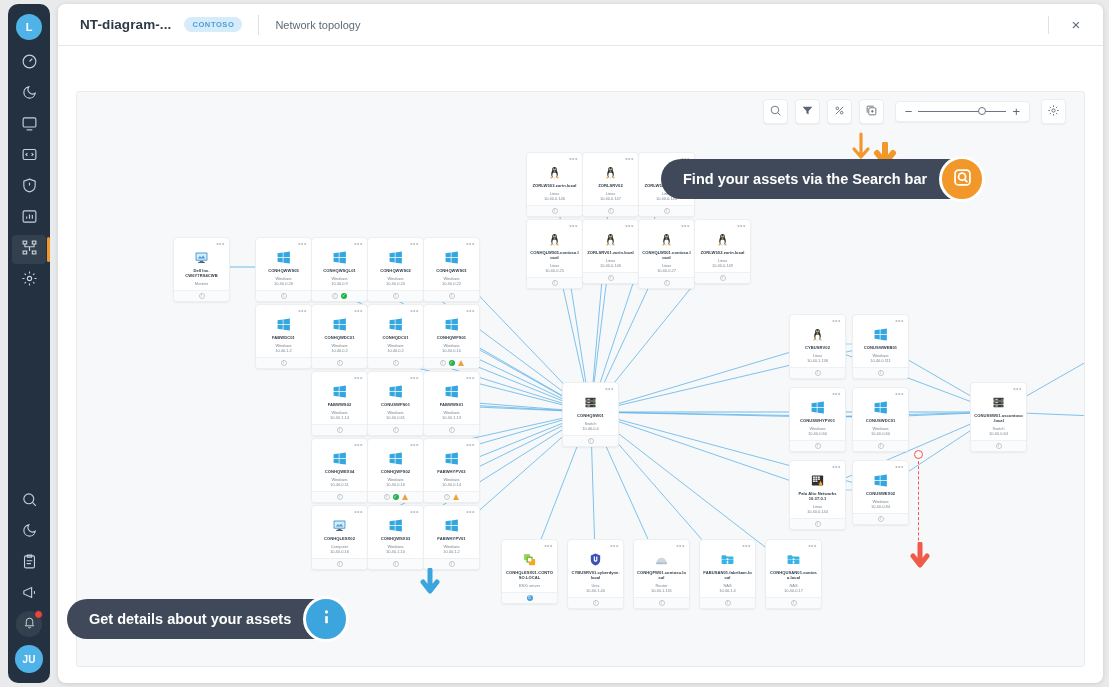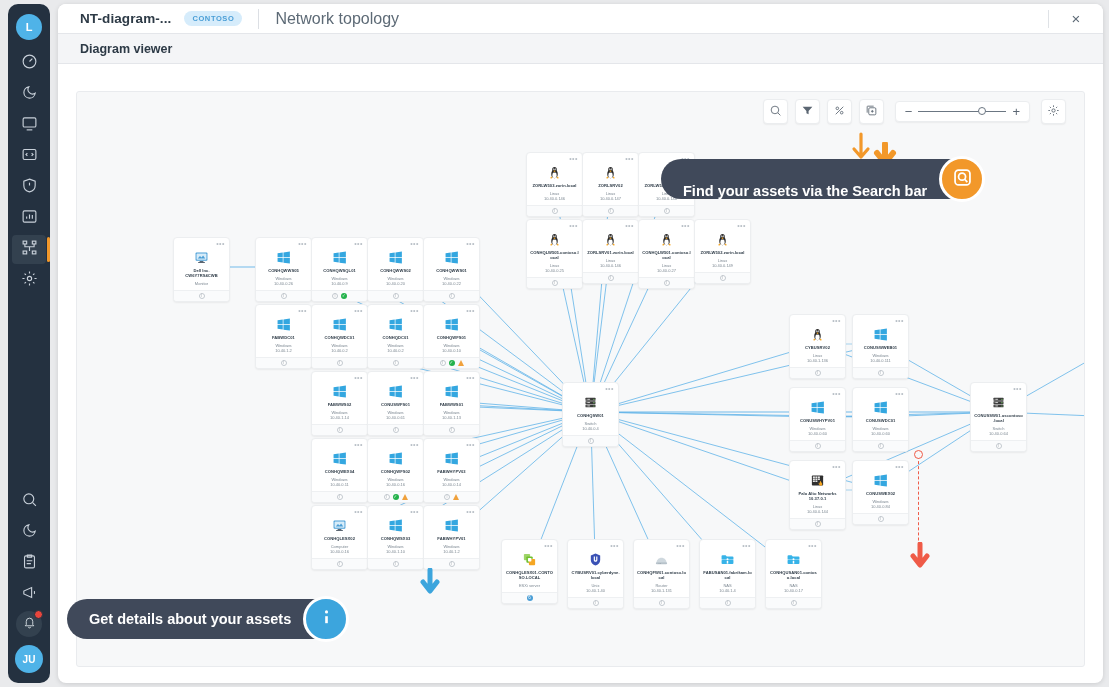--- a/index.html
+++ b/index.html
@@ -46,30 +46,30 @@
     margin-bottom:10px;
   }
 
   
   #window {
     position:absolute; left:58px; top:4px; width:1045px; height:679px;
     background:#ffffff; border-radius:8px; overflow:hidden;
     box-shadow:0 1px 5px rgba(0,0,0,.13);
   }
   #titlebar {
-    height:30px; border-bottom:1px solid #e4e6ea; display:flex; align-items:center;
+    height:42px; border-bottom:1px solid #e4e6ea; display:flex; align-items:center;
     padding:0 0 0 22px; background:#fff;
   }
   #doc-title { font-size:13.5px; color:#2d3a46; font-weight:600; letter-spacing:.1px;}
   #preview-badge {
     margin-left:13px; background:#d6ecfb; color:#4a9ed6; font-size:7.5px;
     font-weight:bold; letter-spacing:.6px; padding:3px 8px; border-radius:9px;
   }
   #title-sep { width:1px;height:20px;background:#dcdfe4;margin:0 16px; }
-  #sub-title { font-size:16px;color:#5d6a76; }
+  #sub-title { font-size:11px;color:#5d6a76; }
   #titlebar-right { margin-left:auto; display:flex; align-items:center; }
   #close-sep { width:1px;height:18px;background:#dfe2e6;margin-right:14px;}
   #close-btn { width:26px;height:26px;display:flex;align-items:center;justify-content:center;
     margin-right:14px;color:#5d6a76;font-size:15px;}
 
   #viewer-header {
     height:30px; background:#f4f5f7; border-bottom:1px solid #e4e6ea;
     display:flex; align-items:center; padding-left:22px;
     font-size:12.5px; font-weight:600; color:#2d3a46;
   }
@@ -240,21 +240,20 @@
     <span id="doc-title">NT-diagram-...</span>
     <span id="preview-badge">CONTOSO</span>
     <span id="title-sep"></span>
     <span id="sub-title">Network topology</span>
     <div id="titlebar-right">
       <span id="close-sep"></span>
       <span id="close-btn">×</span>
     </div>
   </div>
 
-  <div id="viewer-header">Diagram viewer</div>
 
   <div id="canvas-wrap">
     <div id="canvas">
 
       <div id="toolbar">
         <div class="tb-btn">
           <span><svg viewBox="0 0 24 24">
                 <circle cx="11" cy="11" r="7"></circle>
                 <path d="M16.5 16.5L21 21"></path>
               </svg></span>
@@ -1112,21 +1111,21 @@
           </svg>
       </div>
       <div class="arrow-red" style="left:830px;top:450px;">
         <svg width="26" height="40" viewBox="0 0 26 40">
             <path d="M13 2 v18 M6 14 l7 9 7-9" stroke="#ef5b48" stroke-width="5" fill="none" stroke-linecap="round" stroke-linejoin="round"></path>
           </svg>
       </div>
     </div>
   </div>
 
-  <div class="callout" style="left:603px;top:155px;align-items:flex-end;">
+  <div class="callout" style="left:603px;top:155px;">
     <span>Find your assets via the Search bar</span>
     <span class="bub" style="background:#f2982a;">
       <span><svg viewBox="0 0 24 24">
             <rect x="3.5" y="3.5" width="17" height="17" rx="4"></rect>
             <circle cx="11.5" cy="11" r="4"></circle>
             <path d="M14.5 14l3 3.2"></path>
           </svg></span>
     </span>
   </div>
 

